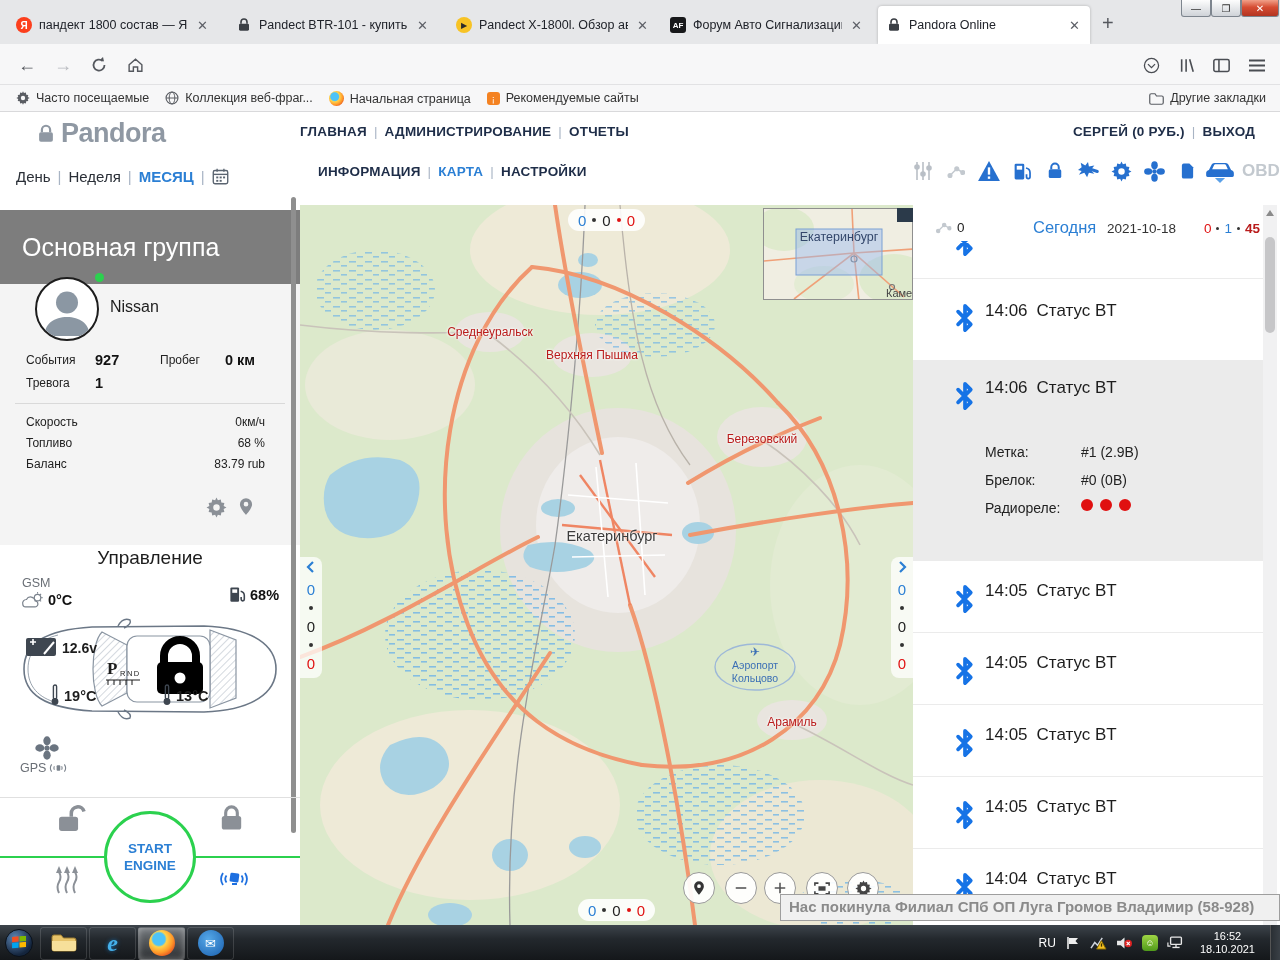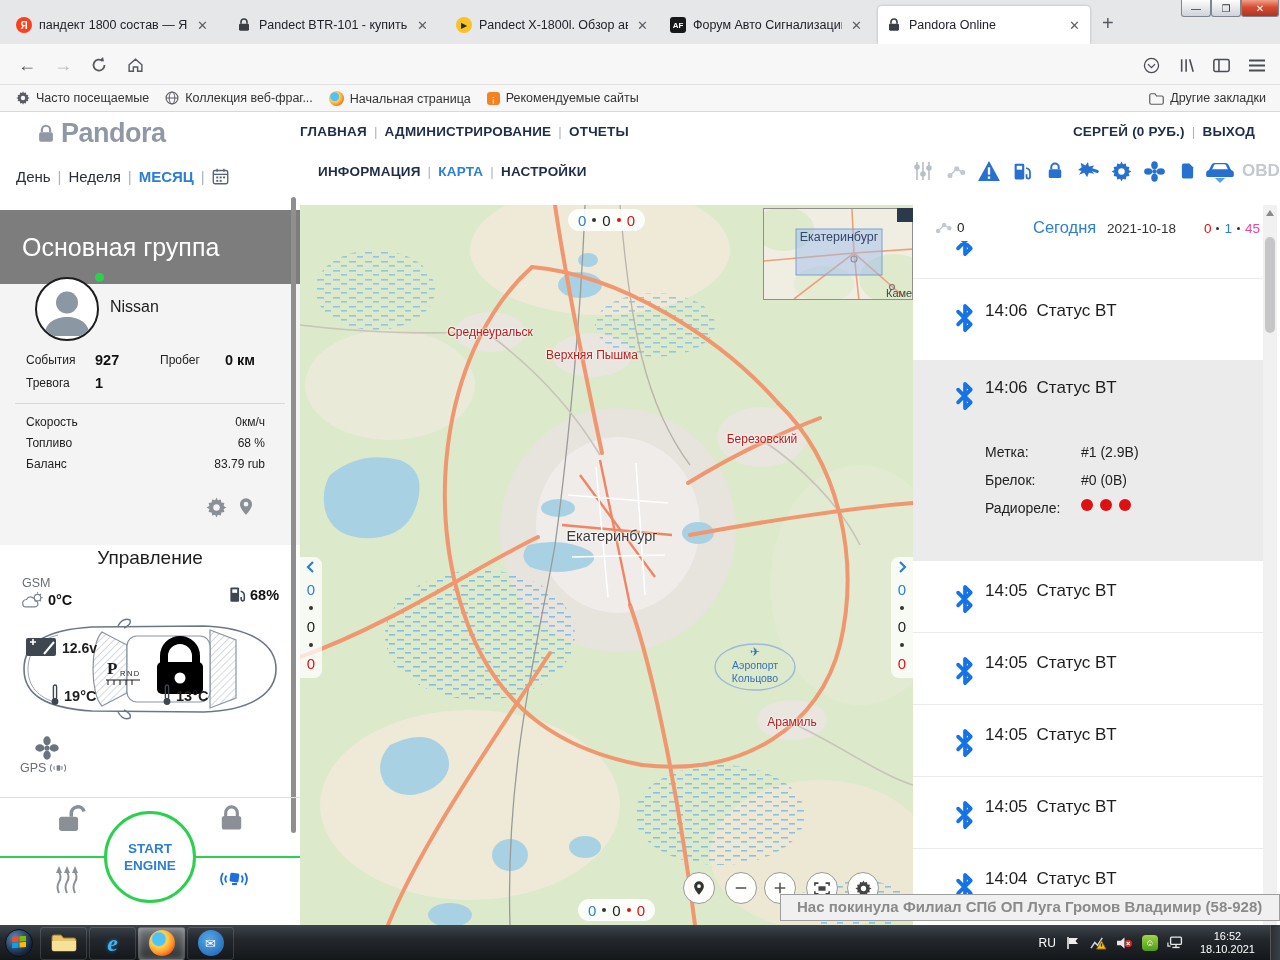--- a/index.html
+++ b/index.html
@@ -47,21 +47,21 @@
     border:3px solid #2bd14e;background:#fff;display:flex;flex-direction:column;align-items:center;justify-content:center;
     color:#2b7fd4;font-size:13.5px;font-weight:700;line-height:17px;}
 
   
   .map{position:absolute;left:300px;top:205px;width:613px;height:720px;overflow:hidden;background:#e7ecd9;}
   .maplabel{position:absolute;transform:translate(-50%,-50%);font-size:12px;color:#b91c1c;white-space:nowrap;
     text-shadow:0 0 3px #fff,0 0 3px #fff;}
   .pill{position:absolute;background:rgba(255,255,255,.88);border-radius:12px;height:22px;display:flex;
     align-items:center;padding:0 10px;font-size:15px;gap:6px;}
   .dot{width:4px;height:4px;border-radius:50%;background:#333;}
-  .c-blue{color:#2b7fd4;}.c-red{color:#e01212;}.c-gray{color:#ec4899;}.c-black{color:#222;}
+  .c-blue{color:#2b7fd4;}.c-red{color:#e01212;}.c-gray{color:#b91c1c;font-weight:bold;}.c-black{color:#222;}
   .sidecnt{position:absolute;width:22px;display:flex;flex-direction:column;align-items:center;gap:8px;
     background:rgba(255,255,255,.75);padding:4px 0 6px;font-size:15px;}
   .mapbtn{position:absolute;width:32px;height:32px;border-radius:50%;background:rgba(255,255,255,.92);
     border:1px solid #9a9a9a;display:flex;align-items:center;justify-content:center;color:#444;font-size:19px;}
   .minimap{position:absolute;left:463px;top:3px;width:150px;height:92px;border:1px solid #8f8f8f;background:#f1efe4;overflow:hidden;}
 
   
   .events{position:absolute;left:913px;top:205px;width:367px;height:720px;background:#fff;}
   .evrow{position:absolute;left:0;width:350px;border-top:1px solid #ebebeb;}
   .evtime{position:absolute;left:72px;font-size:17px;color:#1d1d1d;white-space:nowrap;}
@@ -70,21 +70,21 @@
   .dlbl{position:absolute;left:72px;font-size:14px;color:#222;}
   .dval{position:absolute;left:168px;font-size:14px;color:#222;}
   .reddot{width:12px;height:12px;border-radius:50%;background:#e01010;display:inline-block;margin-right:7px;}
   .sbar{position:absolute;left:350px;top:0;width:14px;height:720px;background:#f1f1f2;}
   .sthumb{position:absolute;left:2px;top:32px;width:10px;height:96px;background:#c6c6c8;border-radius:5px;}
   .uparr{position:absolute;left:3px;top:5px;width:0;height:0;border-left:4px solid transparent;
     border-right:4px solid transparent;border-bottom:6px solid #8a8a8a;}
 
   .tooltipbar{position:absolute;left:780px;top:894px;width:500px;height:27px;background:#f0f0f0;
     border:1px solid #9e9e9e;color:#8a8a8a;font-weight:700;font-size:15px;line-height:24px;
-    padding-left:16px;white-space:nowrap;overflow:hidden;z-index:40;}
+    padding-left:8px;white-space:nowrap;overflow:hidden;z-index:40;}
 
   
   .taskbar{position:absolute;left:0;top:925px;width:1280px;height:35px;z-index:60;
     background:linear-gradient(#3d444b,#23282d 40%,#14171a);display:flex;align-items:center;}
   .tbtn{width:47px;height:33px;margin-top:1px;display:flex;align-items:center;justify-content:center;
     border:1px solid rgba(255,255,255,.14);border-radius:3px;margin-left:2px;}
   .tbtn.active{background:linear-gradient(rgba(255,255,255,.32),rgba(255,255,255,.10));box-shadow:inset 0 0 6px rgba(255,255,255,.35);}
   .tray{margin-left:auto;display:flex;align-items:center;gap:9px;color:#fff;}
   .clock{font-size:11px;line-height:13px;text-align:center;color:#fff;margin:0 6px;}
   .showdesk{width:10px;height:35px;border-left:1px solid #555;background:linear-gradient(90deg,#2a2f34,#3a4046);}

